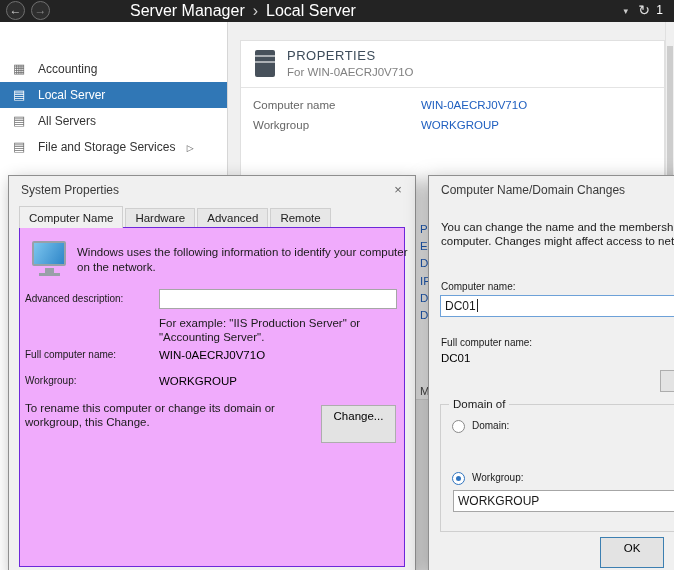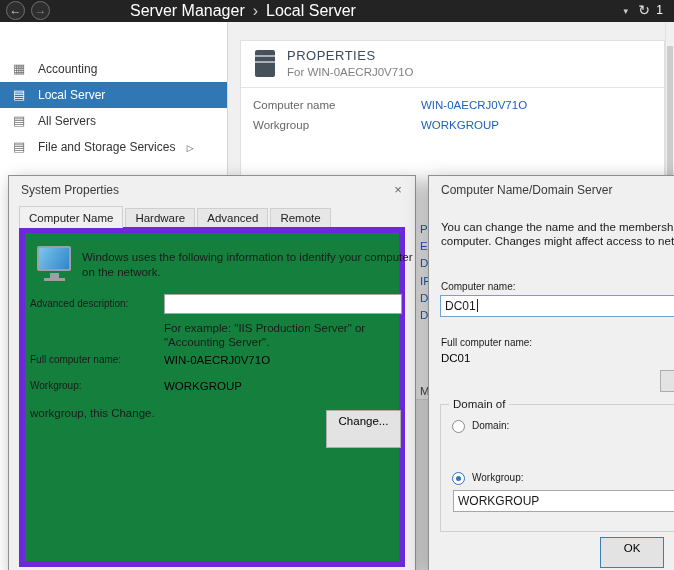--- a/index.html
+++ b/index.html
@@ -67,21 +67,21 @@
   .lbl { position:absolute; font-size:10px; color:#1a1a1a; white-space:nowrap; }
   .val { position:absolute; font-size:11.5px; color:#000000; white-space:nowrap; }
 
   
   .dlg-sys { left:8px; top:175px; width:408px; height:400px; box-shadow:3px 5px 16px rgba(0,0,0,.30); z-index:10; }
   .tabs { position:absolute; left:10px; top:29px; height:23px; display:flex; align-items:flex-end; z-index:3; }
   .tab { height:19px; line-height:19px; padding:0 9px; background:#e7e7e7; border:1px solid #cfcfcf;
     border-bottom:none; margin-right:2px; margin-bottom:1px; font-size:11.5px; color:#222222; white-space:nowrap; }
   .tab.active { height:22px; line-height:22px; background:#f0f0f0; margin-bottom:0; }
   .tab-panel { position:absolute; left:10px; top:51px; width:386px; height:340px;
-    background:#15803d; border:6px solid #6d28d9; }
+    background:#f0abfc; border:1px solid #6d28d9; }
   .monitor-screen { position:absolute; left:12px; top:13px; width:34px; height:25px;
     border:2px solid #98a0a8; border-radius:2px; background:linear-gradient(120deg,#7cc5ee,#2f86c8); }
   .monitor-stand { position:absolute; left:25px; top:40px; width:9px; height:5px; background:#98a0a8; }
   .monitor-base { position:absolute; left:19px; top:45px; width:21px; height:3px; background:#98a0a8; }
   .sys-intro { position:absolute; left:57px; top:17px; font-size:11.5px; line-height:14.5px; color:#1a1a1a; white-space:nowrap; }
   .example { position:absolute; left:139px; top:89px; font-size:11.5px; line-height:13.5px; color:#1a1a1a; white-space:nowrap; }
   .hint { position:absolute; left:5px; top:173px; font-size:11.5px; line-height:14px; color:#1a1a1a; white-space:nowrap; }
 
   
   .dlg-name { left:428px; top:175px; width:260px; height:398px; box-shadow:-3px 5px 18px rgba(0,0,0,.35); z-index:20; }
@@ -185,28 +185,29 @@
       <div class="textbox" style="left:139px; top:61px; width:238px; height:20px; line-height:18px;"></div>
       <div class="example">
         <div>For example: "IIS Production Server" or</div>
         <div>"Accounting Server".</div>
       </div>
       <span class="lbl" style="left:5px; top:121px;">Full computer name:</span>
       <span class="val" style="left:139px; top:121px;">WIN-0AECRJ0V71O</span>
       <span class="lbl" style="left:5px; top:147px;">Workgroup:</span>
       <span class="val" style="left:139px; top:147px;">WORKGROUP</span>
       <div class="hint">
+        <div>To rename this computer or change its domain or</div>
         <div>workgroup, this Change.</div>
       </div>
       <div class="btn" style="left:301px; top:177px; width:75px; height:38px; line-height:20px;">Change...</div>
     </div>
   </div>
 
   <div class="dialog dlg-name">
-    <div class="dlg-title">Computer Name/Domain Server</div>
+    <div class="dlg-title">Computer Name/Domain Changes</div>
     <div class="nc-intro">
       <div>You can change the name and the membership o</div>
       <div>computer. Changes might affect access to networ</div>
     </div>
     <span class="lbl" style="left:12px; top:105px;">Computer name:</span>
     <div class="textbox" style="left:11px; top:119px; width:240px; height:22px; line-height:20px; border-color:#6da1d8;">
       <span>DC01</span><span class="text-caret"></span>
     </div>
     <span class="lbl" style="left:12px; top:161px;">Full computer name:</span>
     <span class="val" style="left:12px; top:176px;">DC01</span>

